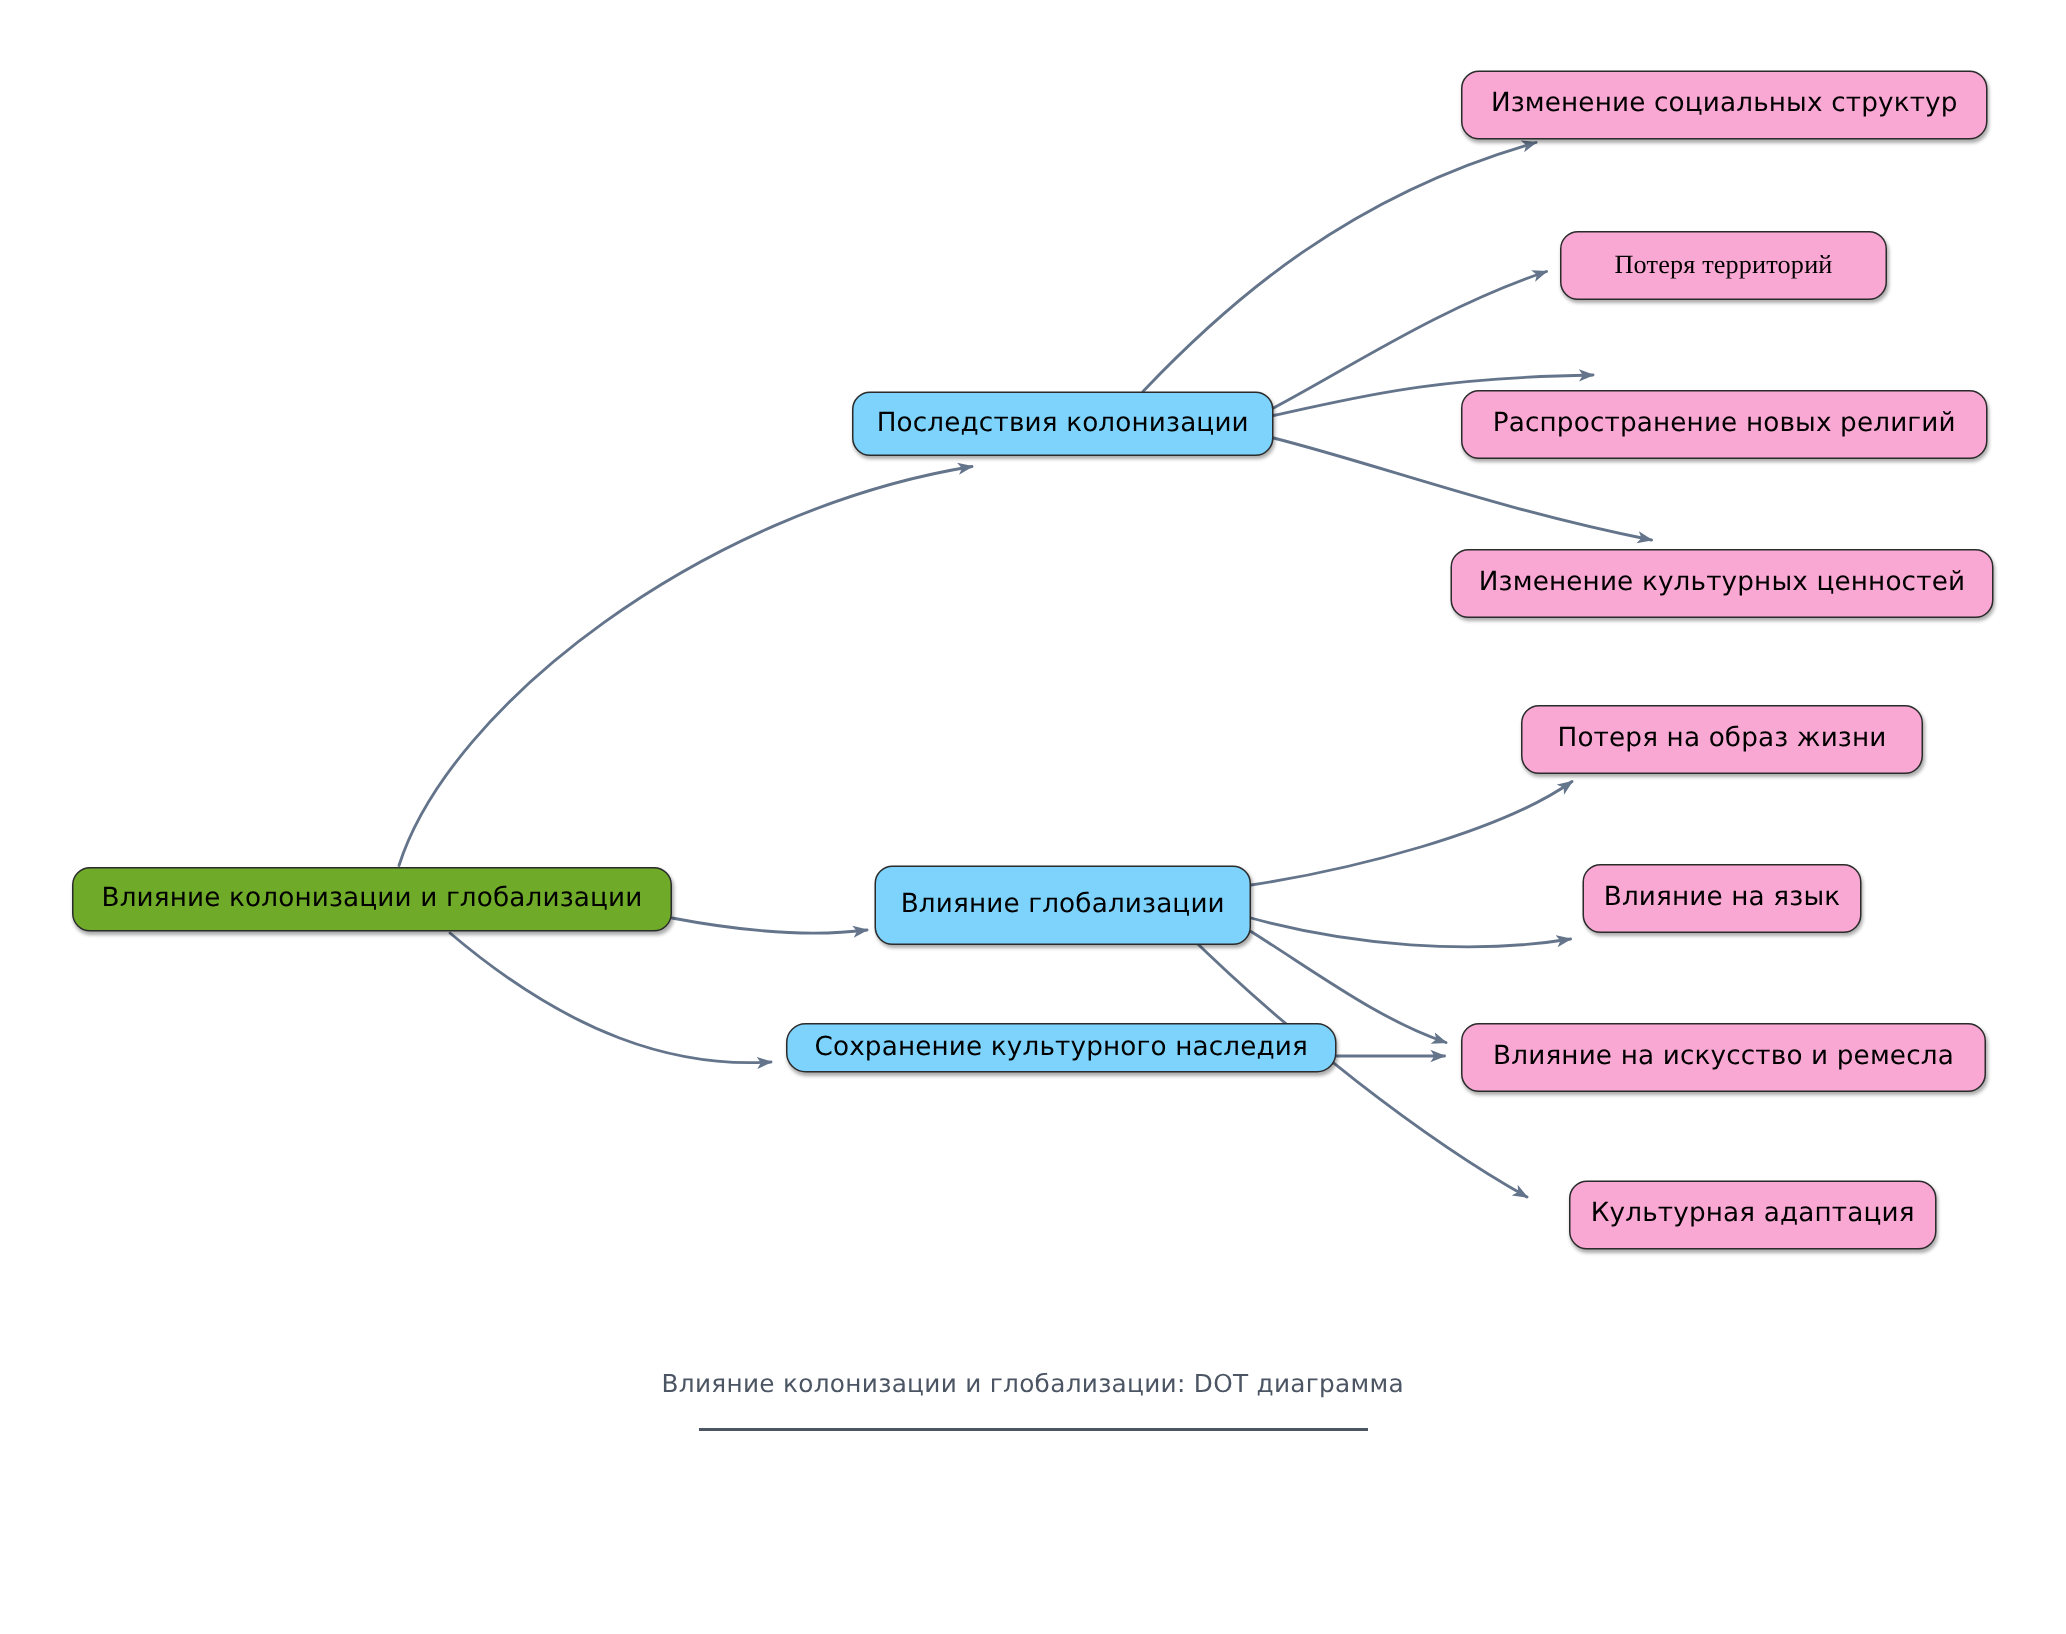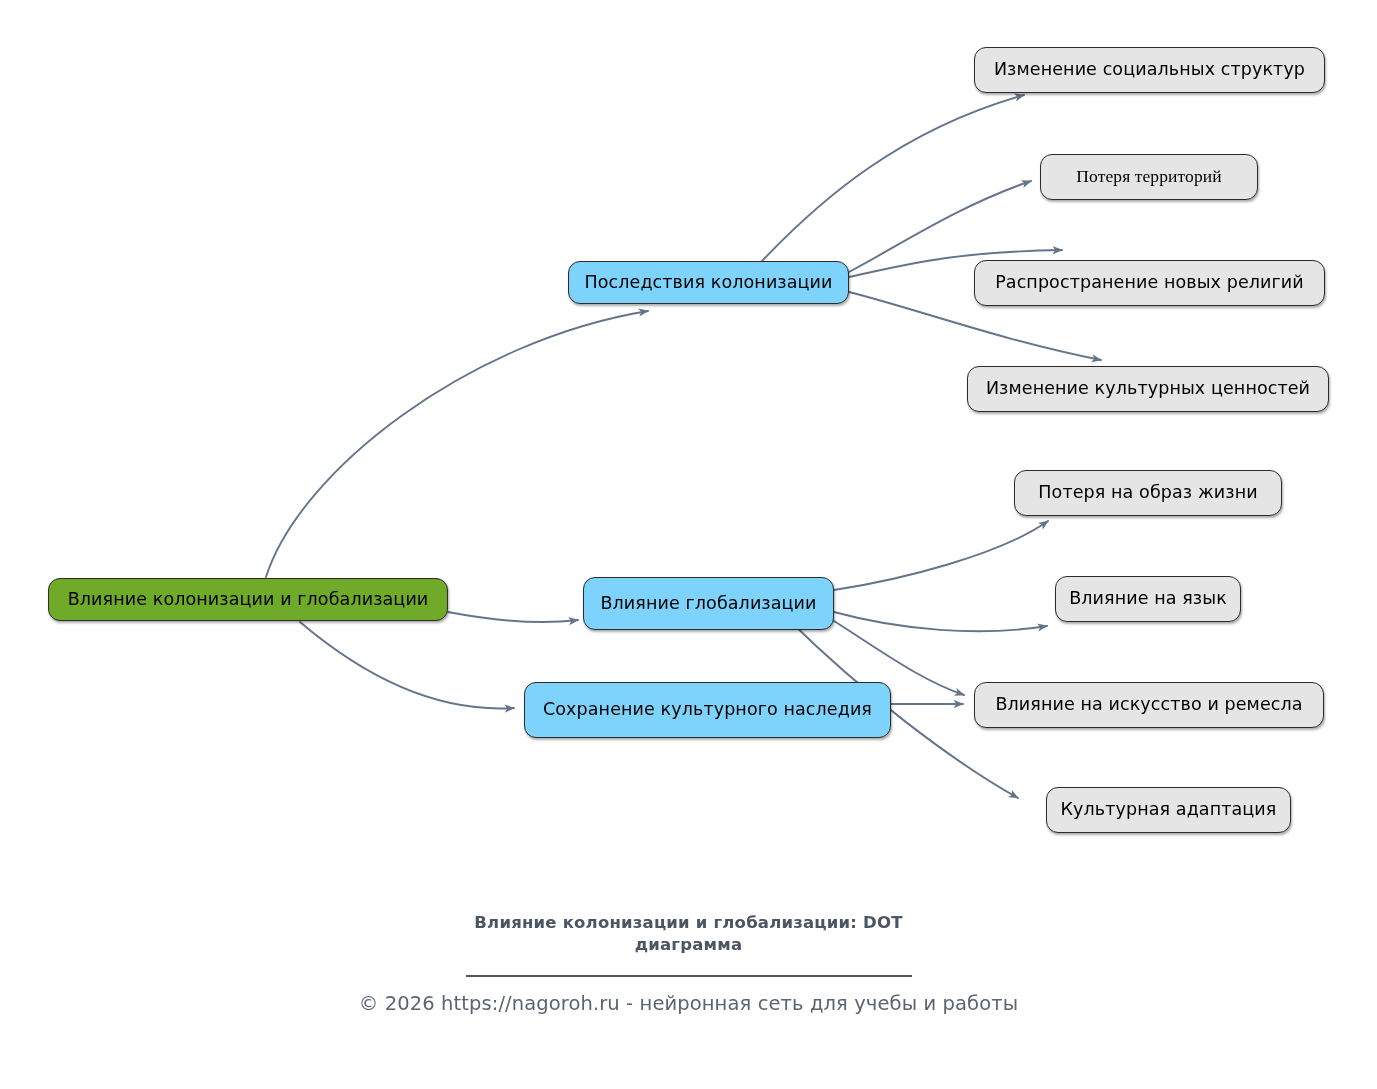--- a/index.html
+++ b/index.html
@@ -39,33 +39,33 @@
     color: #000000;
     font-size: 17.5px;
     line-height: 1;
     letter-spacing: 0.1px;
     white-space: nowrap;
     text-align: center;
     box-shadow: 1px 2px 2.5px rgba(0,0,0,0.33);
   }
   .node.root   { background: #6fab28; }
   .node.branch { background: #7dd3fc; }
-  .node.leaf   { background: #e5e5e5; }
+  .node.leaf   { background: #f9a8d4; }
 
   .caption-wrap {
     position: absolute;
     left: 0;
     top: 912px;
     width: 1377px;
     text-align: center;
   }
   .caption-title {
     color: #4b5563;
     font-size: 16.5px;
-    font-weight: bold;
+    font-weight: normal;
     line-height: 1.35;
     width: 520px;
     margin: 0 auto;
     letter-spacing: 0.2px;
   }
   .caption-rule {
     width: 446px;
     height: 0;
     margin: 18px auto 0 auto;
     border-top: 2px solid #4b5563;
@@ -105,31 +105,30 @@
         <path d="M 834,621 C 880,650 920,680 964,695" marker-end="url(#arrowhead)"></path>
         <path d="M 790,621 C 860,690 950,760 1018,798" marker-end="url(#arrowhead)"></path>
         <path d="M 891,704 C 915,704 940,704 963,704" marker-end="url(#arrowhead)"></path>
       </g>
   </svg>
 
   <div id="node-layer">
       <div class="node root" style="left: 48px; top: 578px; width: 400px; height: 43px;">Влияние колонизации и глобализации</div>
       <div class="node branch" style="left: 568px; top: 261px; width: 281px; height: 43px;">Последствия колонизации</div>
       <div class="node branch" style="left: 583px; top: 577px; width: 251px; height: 53px;">Влияние глобализации</div>
-      <div class="node branch" style="left: 524px; top: 682px; width: 367px; height: 56px;">Сохранение культурного наследия</div>
+      <div class="node branch" style="left: 524px; top: 682px; width: 367px; height: 33px; border-radius: 13px;">Сохранение культурного наследия</div>
       <div class="node leaf" style="left: 974px; top: 47px; width: 351px; height: 46px;">Изменение социальных структур</div>
       <div class="node leaf" style="left: 1040px; top: 154px; width: 218px; height: 46px; font-family: Liberation Serif, serif;">Потеря территорий</div>
       <div class="node leaf" style="left: 974px; top: 260px; width: 351px; height: 46px;">Распространение новых религий</div>
       <div class="node leaf" style="left: 967px; top: 366px; width: 362px; height: 46px;">Изменение культурных ценностей</div>
       <div class="node leaf" style="left: 1014px; top: 470px; width: 268px; height: 46px;">Потеря на образ жизни</div>
       <div class="node leaf" style="left: 1055px; top: 576px; width: 186px; height: 46px; text-align: center;">Влияние на язык</div>
       <div class="node leaf" style="left: 974px; top: 682px; width: 350px; height: 46px;">Влияние на искусство и ремесла</div>
       <div class="node leaf" style="left: 1046px; top: 787px; width: 245px; height: 46px;">Культурная адаптация</div>
     </div>
 
   <div class="caption-wrap">
     <div class="caption-title">Влияние колонизации и глобализации: DOT диаграмма</div>
     <div class="caption-rule"></div>
   </div>
 
-  <div class="footer-text">© 2026 https://nagoroh.ru - нейронная сеть для учебы и работы</div>
 
 </div>
 
 </body></html>

